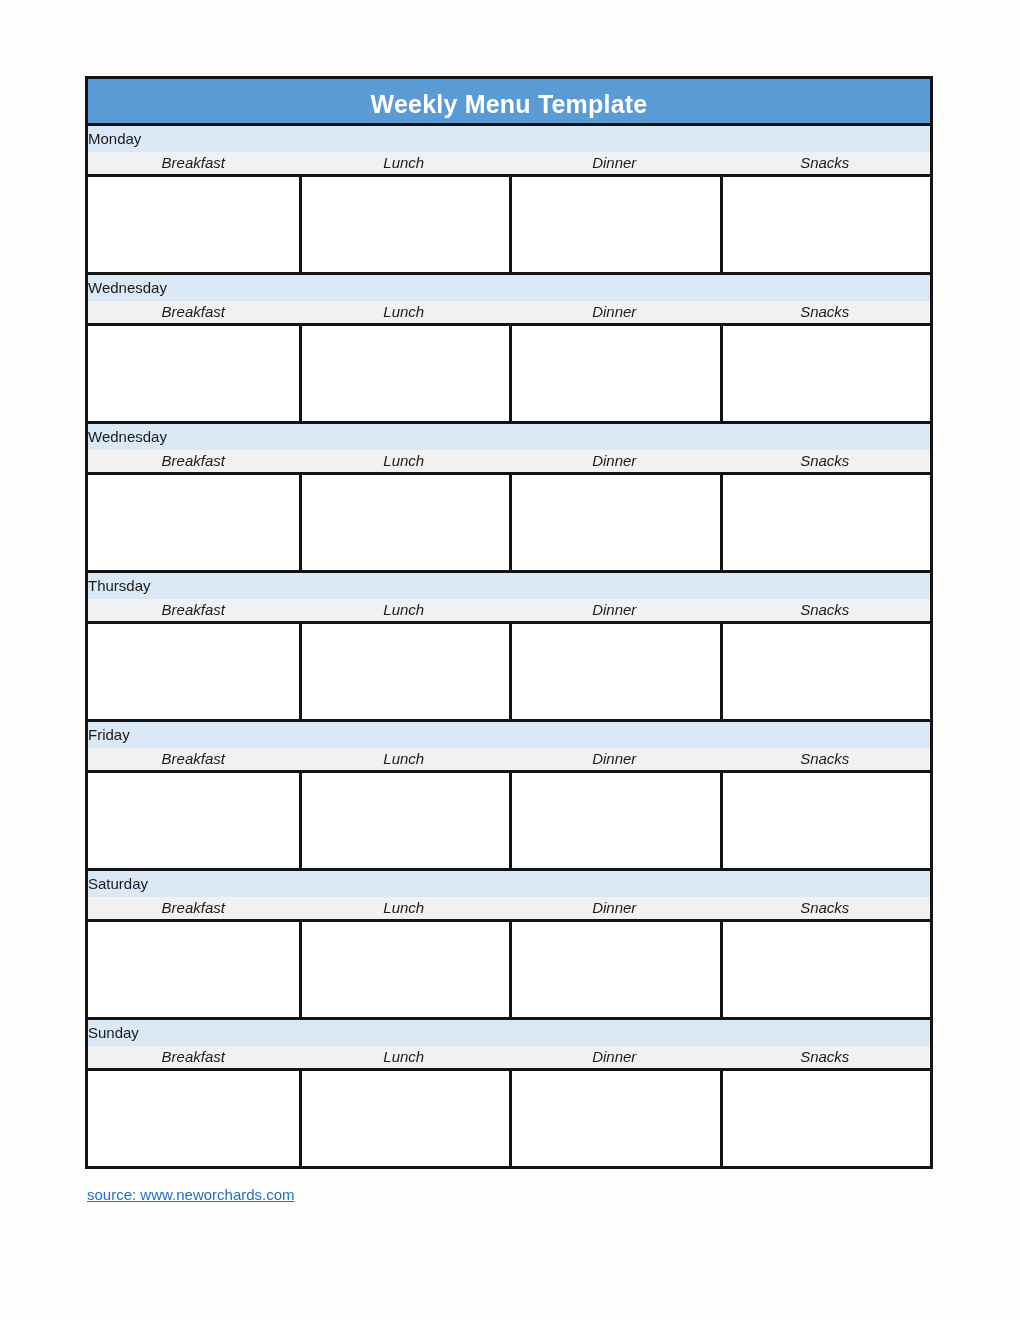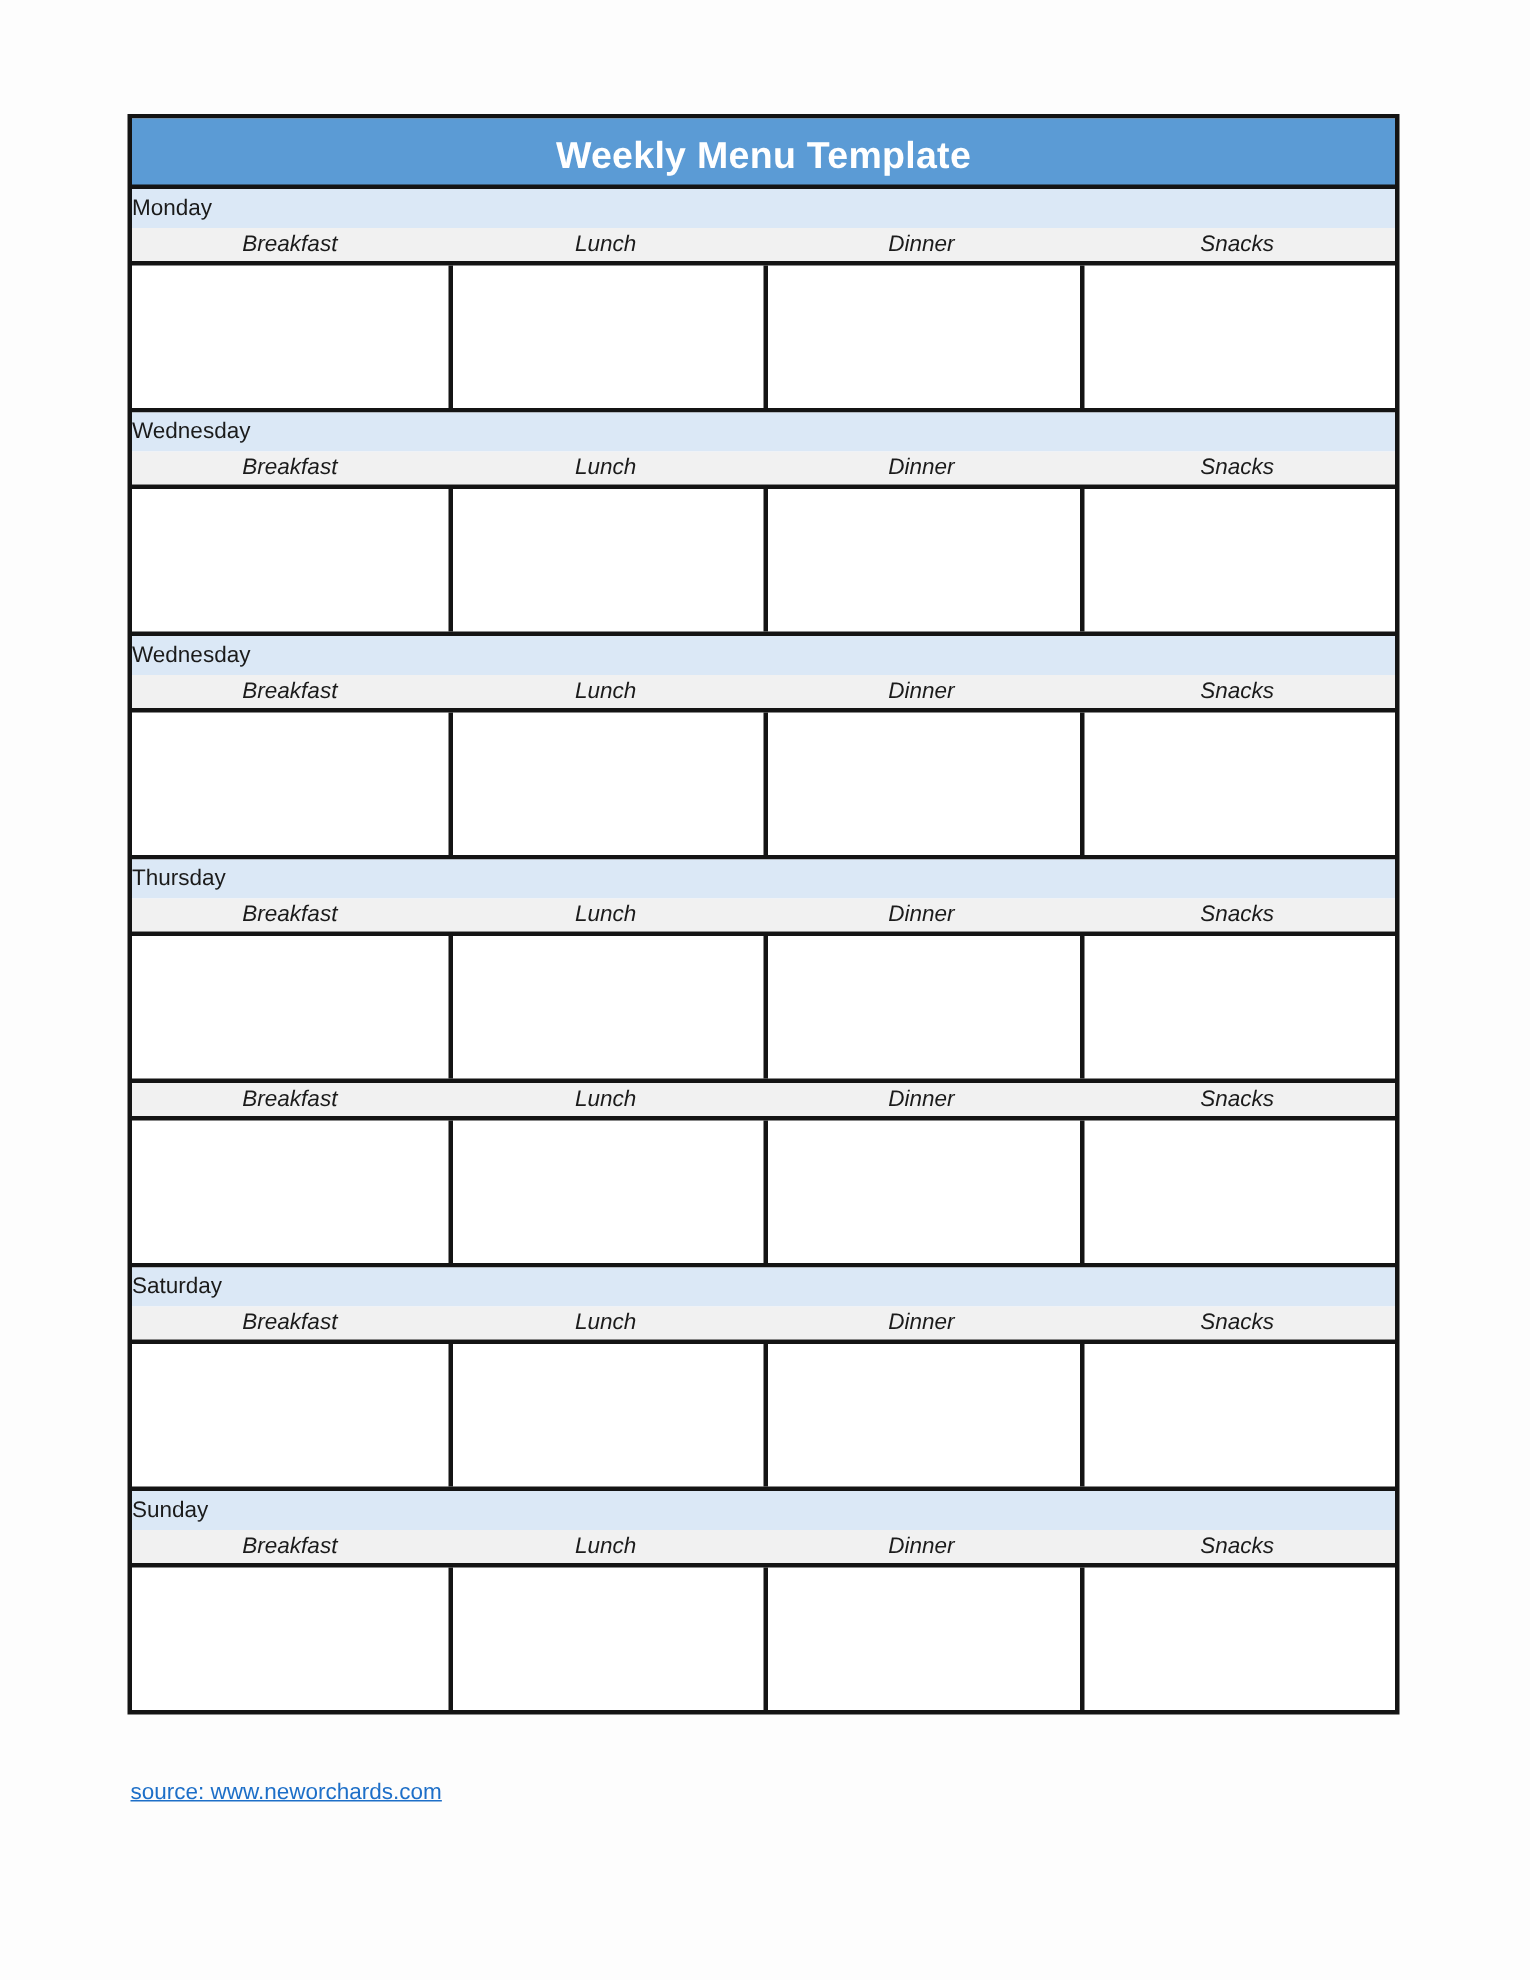--- a/index.html
+++ b/index.html
@@ -138,20 +138,21 @@
     </div>
     <div class="body-row">
       <div class="menu-cell"></div>
       <div class="menu-cell"></div>
       <div class="menu-cell"></div>
       <div class="menu-cell"></div>
     </div>
   </div>
 
   <div class="day-block">
+    <div class="day-row">Friday</div>
     <div class="label-row">
       <span>Breakfast</span>
       <span>Lunch</span>
       <span>Dinner</span>
       <span>Snacks</span>
     </div>
     <div class="body-row">
       <div class="menu-cell"></div>
       <div class="menu-cell"></div>
       <div class="menu-cell"></div>

